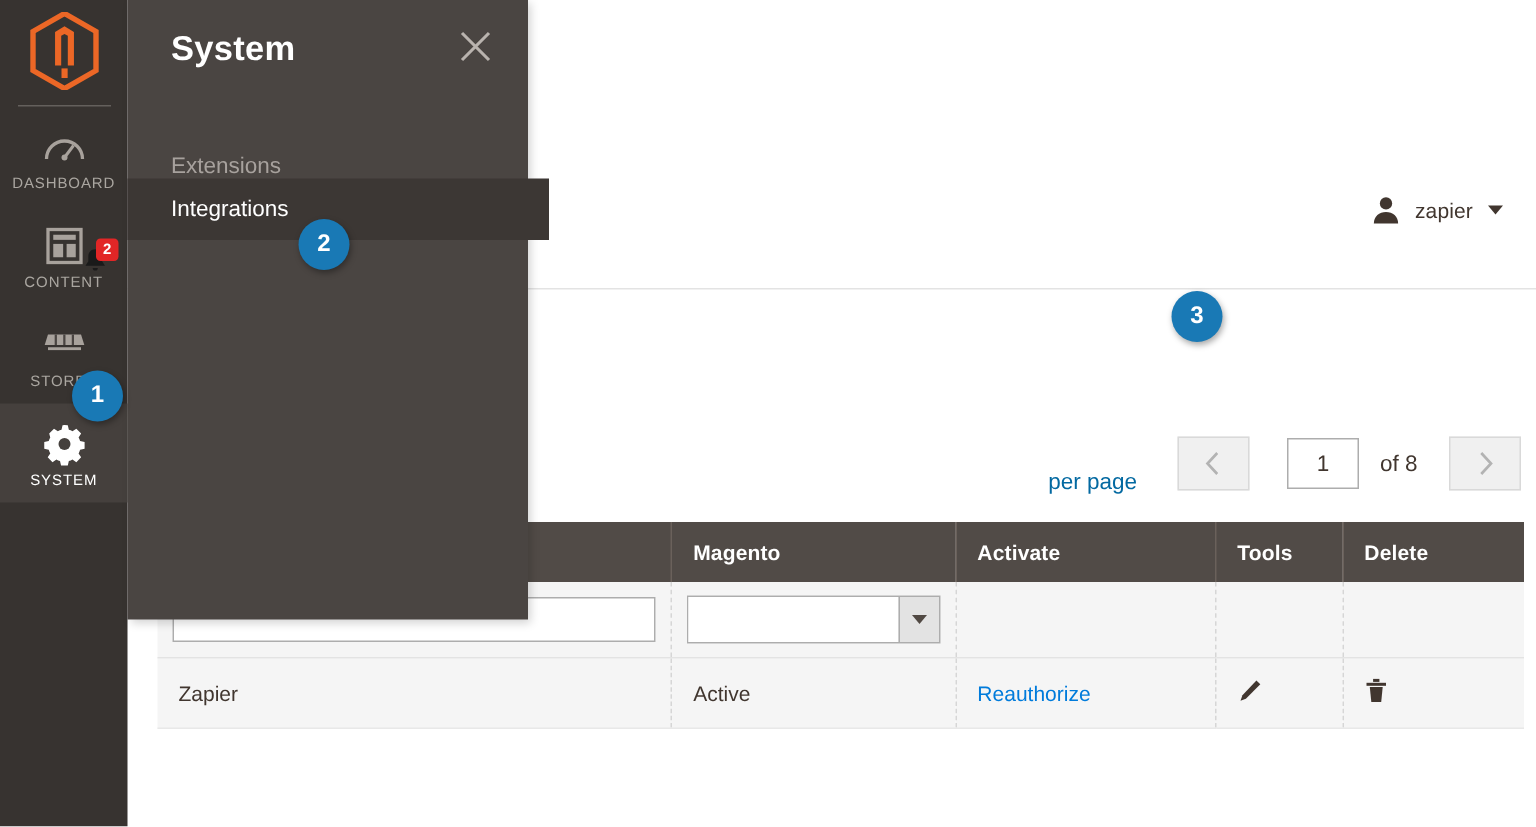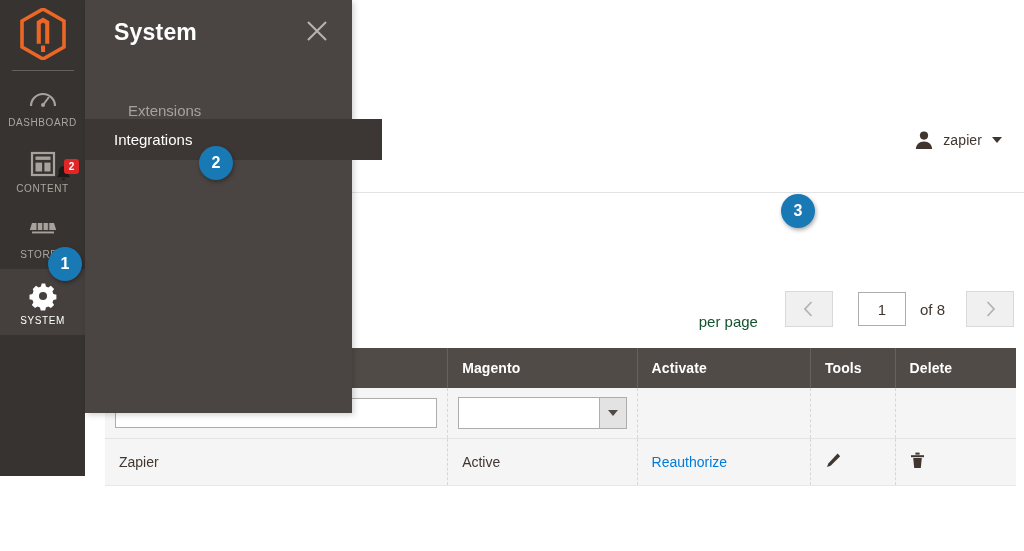--- a/index.html
+++ b/index.html
@@ -152,21 +152,21 @@
     justify-content: center;
   }
   .tri-down {
     width: 0; height: 0;
     border-left: 5px solid transparent;
     border-right: 5px solid transparent;
     border-top: 6px solid #514943;
   }
   .per-page-label {
     font-size: 15px;
-    color: #14532d;
+    color: #0369a1;
     margin-right: 27px;
     white-space: nowrap;
     margin-top: 24px;
   }
   .pg-btn {
     width: 46px; height: 34px;
     border: 1px solid #d9d9d9;
     background: #f0f0f0;
     display: flex;
     align-items: center;
@@ -266,21 +266,21 @@
     display: inline-block;
     cursor: pointer;
     line-height: 0;
   }
 
   
   .sidebar {
     position: absolute;
     left: 0; top: 0;
     width: 85px;
-    height: 476px;
+    height: 551px;
     background: #373330;
     z-index: 40;
   }
   .logo-wrap {
     height: 68px;
     display: flex;
     align-items: center;
     justify-content: center;
     cursor: pointer;
   }
@@ -344,27 +344,27 @@
     position: absolute;
     right: 22px;
     top: 18px;
     width: 26px; height: 26px;
     cursor: pointer;
   }
   .flyout-close svg { display: block; }
   .group-title {
     color: #a7a19d;
     font-size: 15px;
-    padding: 0 0 0 43px;
+    padding: 0 0 0 29px;
     margin-top: 56px;
   }
   .flyout-item {
     color: #ffffff;
     font-size: 15px;
-    padding: 12px 16px 12px 29px;
+    padding: 12px 0 12px 29px;
     cursor: pointer;
     position: relative;
   }
   .flyout-item.active { background: #3c3734; width: 252px; }
 
   
   .step-badge {
     position: absolute;
     width: 34px; height: 34px;
     border-radius: 50%;

